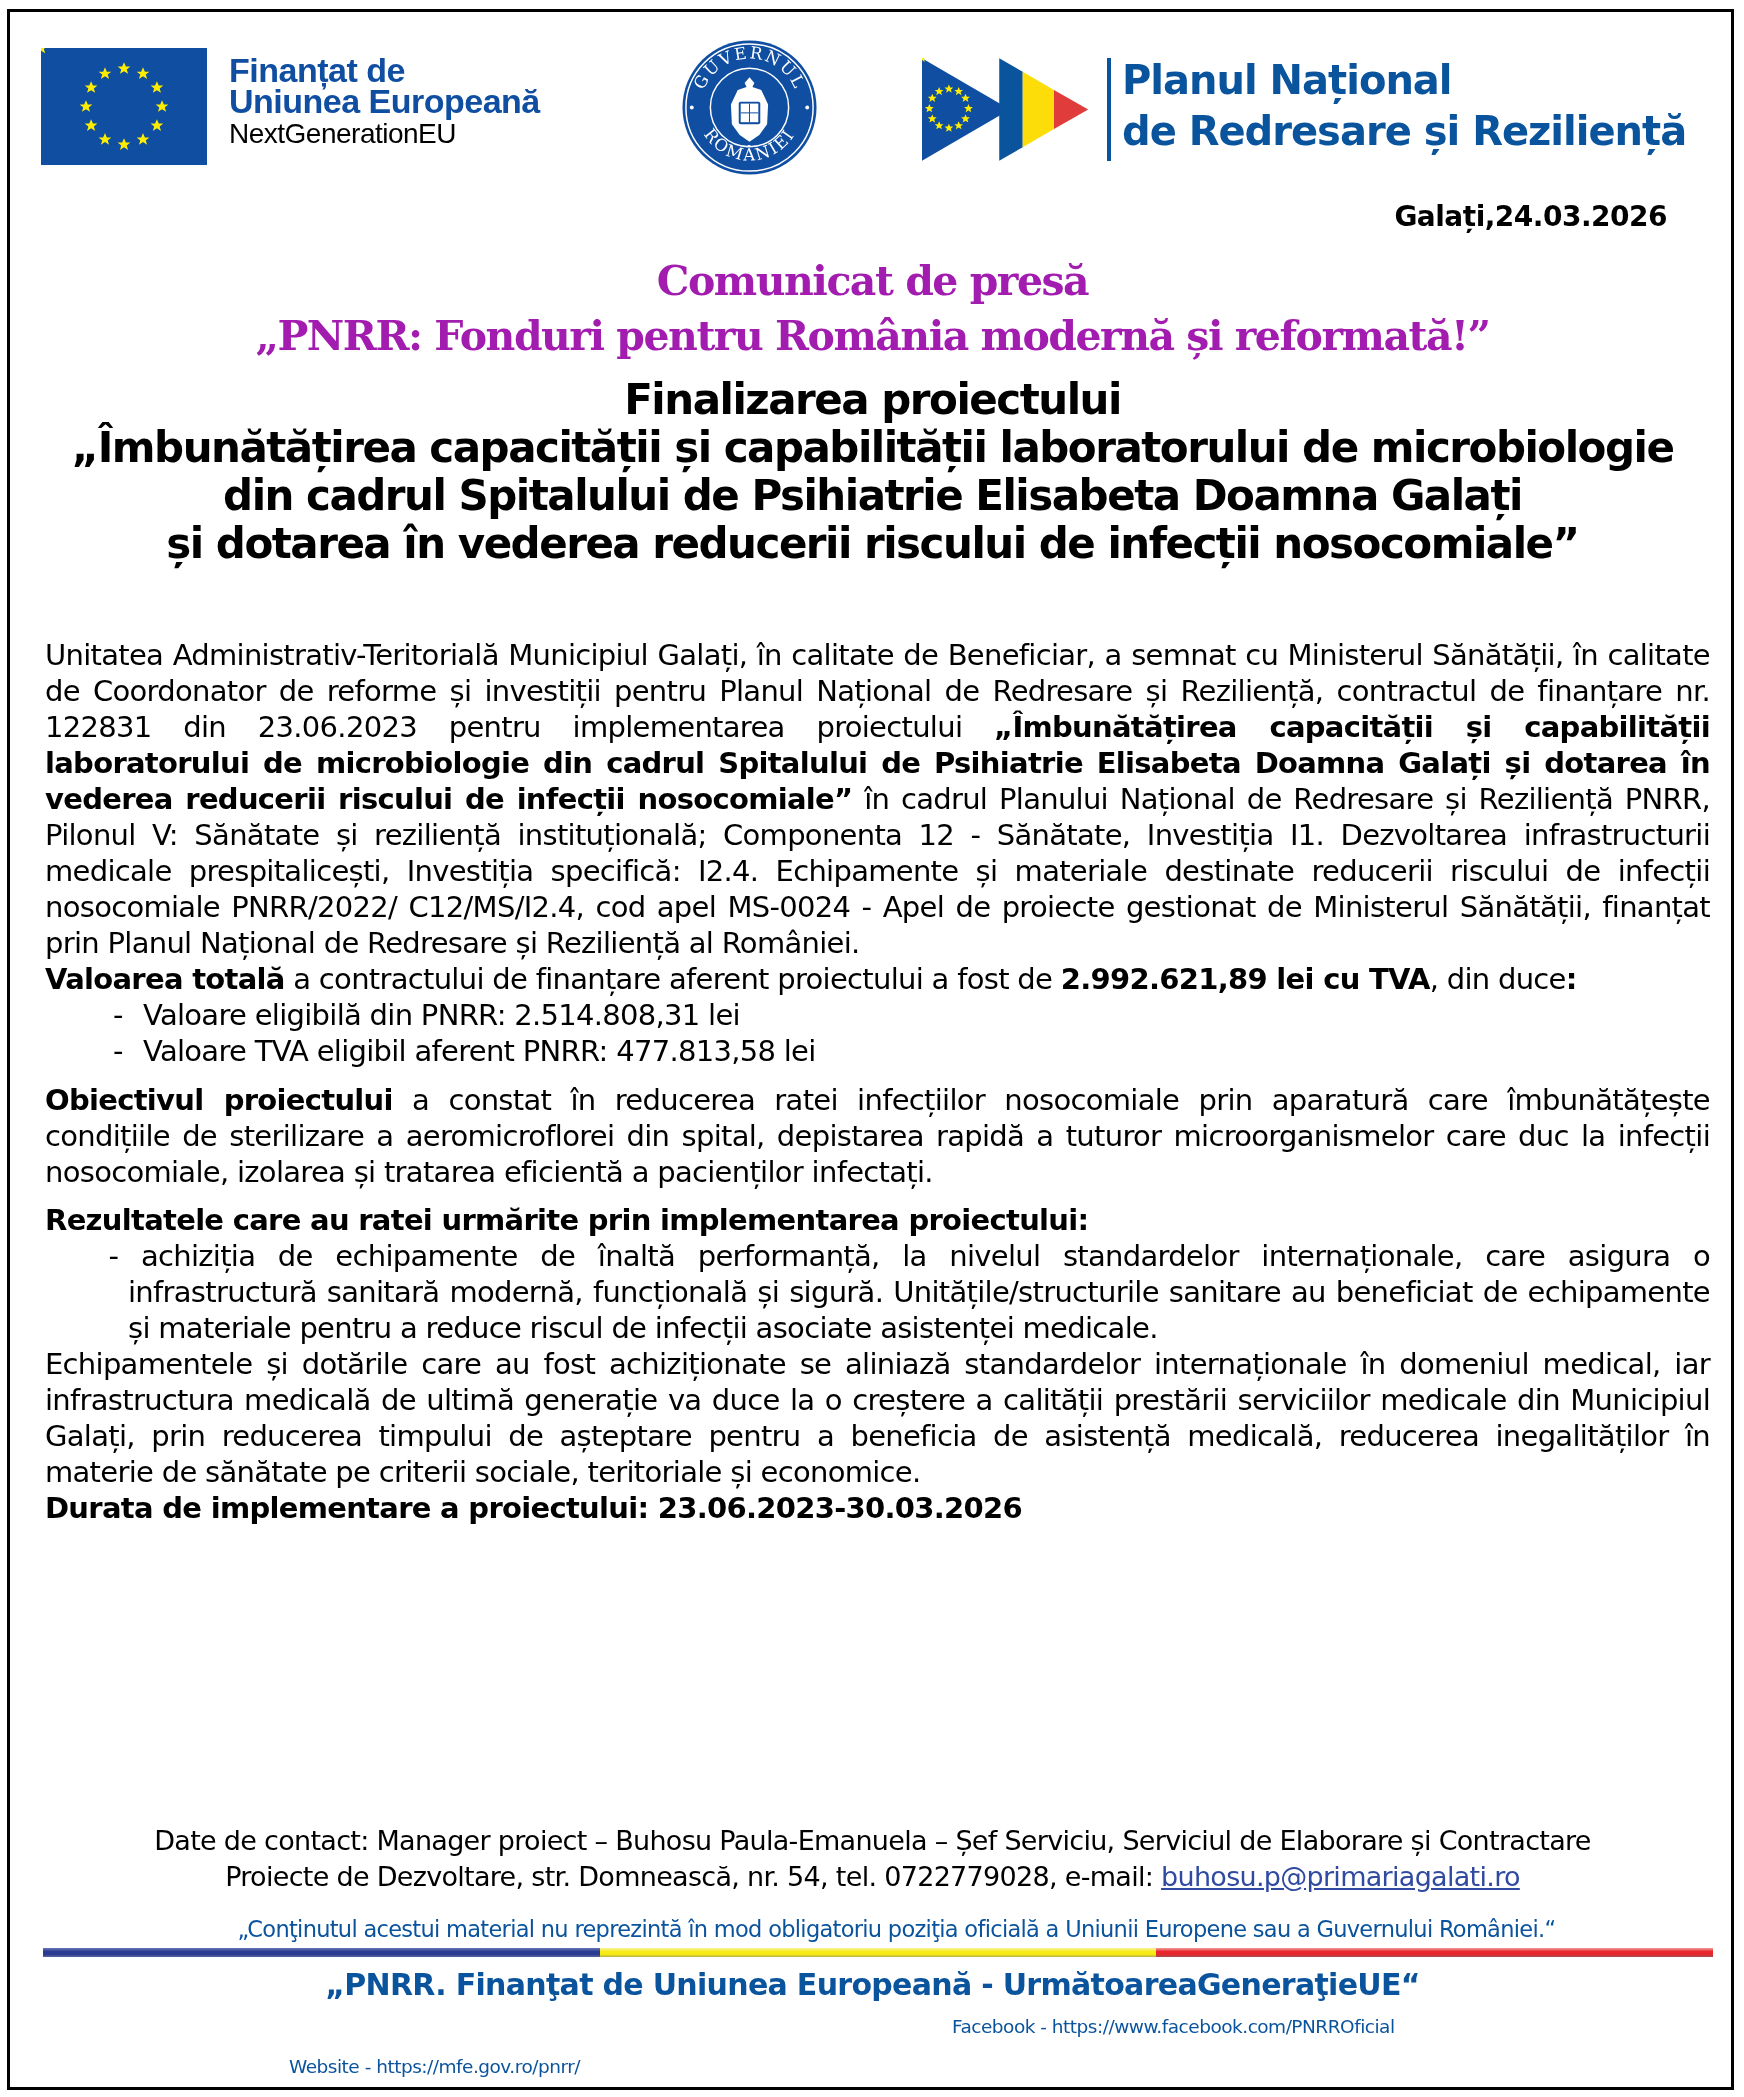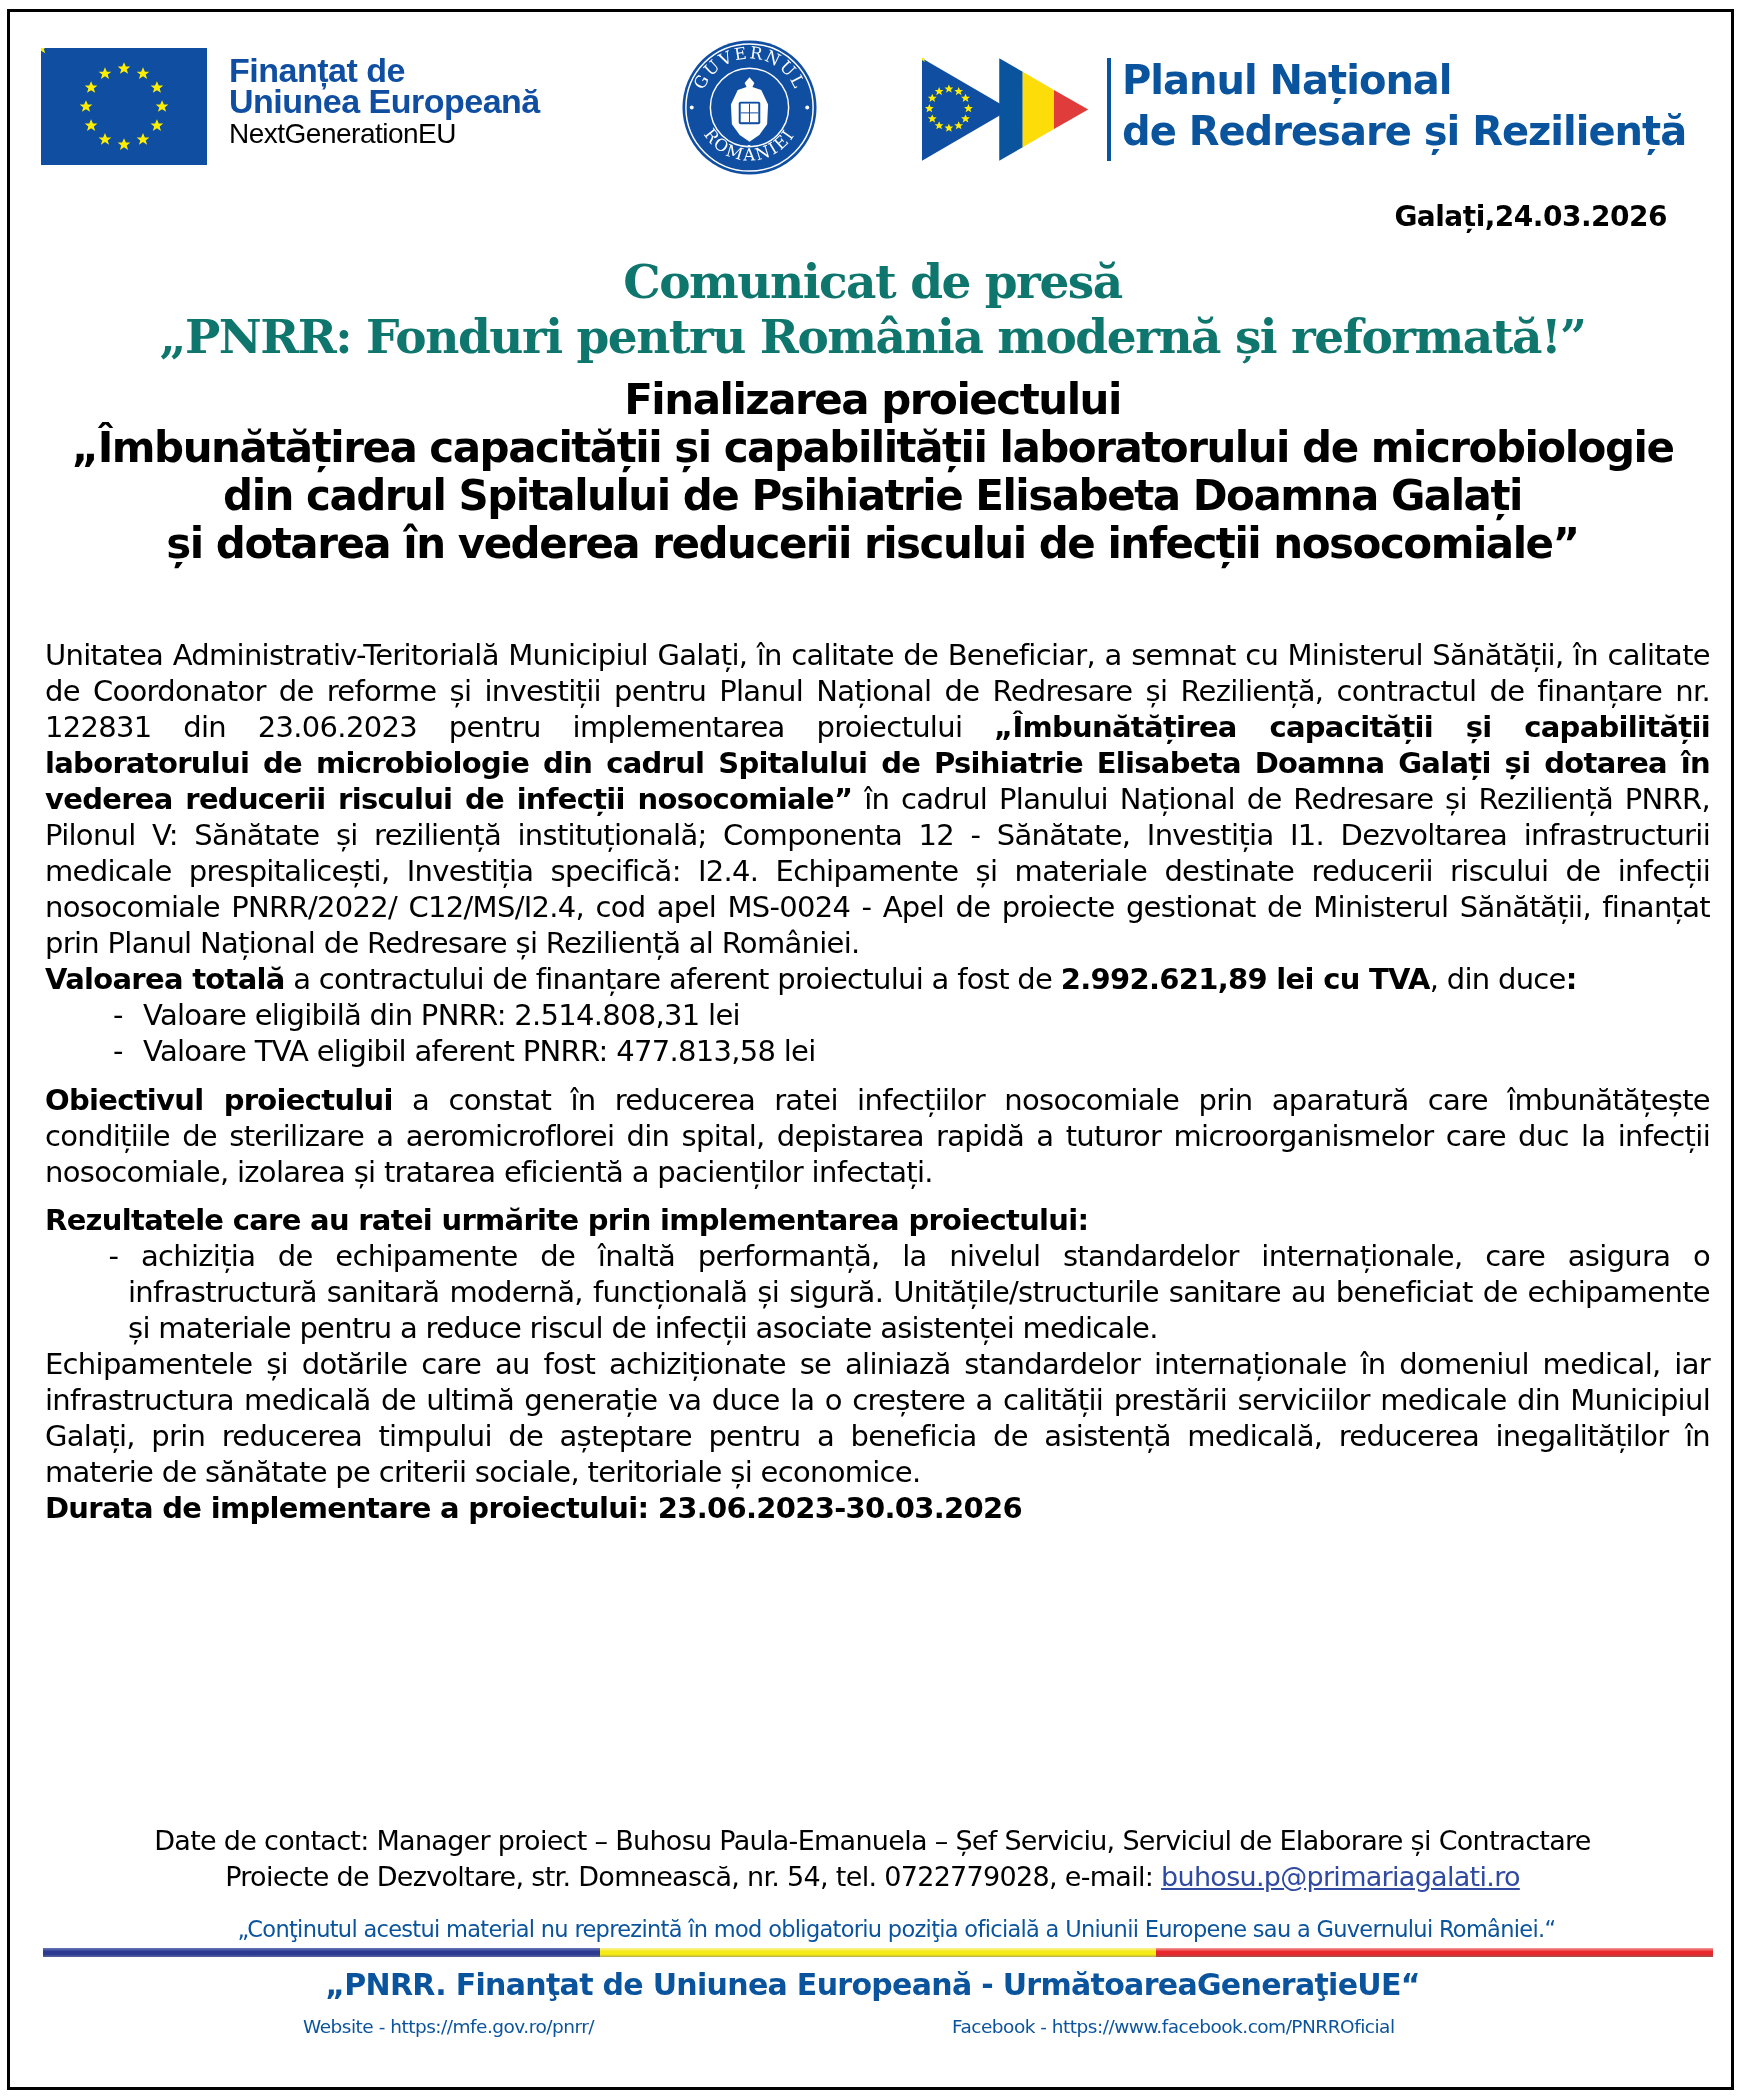--- a/index.html
+++ b/index.html
@@ -21,22 +21,22 @@
   .pnrr-bar { position: absolute; left: 1107px; top: 58px; width: 4.4px; height: 103px; background: #0a539d; }
   .pnrr-text { position: absolute; left: 1122px; top: 55px; font-family: "DejaVu Sans", sans-serif;
                font-weight: bold; color: #0a539d; font-size: 40px; line-height: 51px; letter-spacing: -1px; }
 
   
   .date { position: absolute; right: 78px; top: 200px; font-family: "DejaVu Sans", sans-serif;
           font-weight: bold; font-size: 28px; letter-spacing: -0.5px; text-align: right; }
 
   
   .title-block { position: absolute; left: 0; width: 1745px; text-align: center; }
-  .serif-title { font-family: "DejaVu Serif", "Liberation Serif", serif; font-weight: bold; color: #0f766e;
-                 font-size: 47px; line-height: 55px; letter-spacing: -1.5px; }
+  .serif-title { font-family: "DejaVu Serif", "Liberation Serif", serif; font-weight: bold; color: #a21caf;
+                 font-size: 41px; line-height: 55px; letter-spacing: -1.5px; }
   .proj-title { font-family: "DejaVu Sans", sans-serif; font-weight: bold; color: #000;
                 font-size: 42px; line-height: 48px; letter-spacing: -1.5px; }
 
   
   .body { position: absolute; left: 45px; width: 1665px; font-family: "DejaVu Sans", sans-serif;
           font-size: 29px; line-height: 36px; letter-spacing: -0.7px; text-align: justify; }
   .body p { margin: 0; }
   .body b { font-weight: bold; }
   .bullet-row { display: flex; }
   .bullet-row .dash { width: 98px; text-align: left; padding-left: 68px; box-sizing: border-box; }
@@ -190,15 +190,15 @@
   <div><span>Proiecte de Dezvoltare, str. Domnească, nr. 54, tel. 0722779028, e-mail: </span><a href="buhosu.p@primariagalati.ro">buhosu.p@primariagalati.ro</a></div>
 </div>
 
 <div class="disclaimer">„Conţinutul acestui material nu reprezintă în mod obligatoriu poziţia oficială a Uniunii Europene sau a Guvernului României.“</div>
 <div class="tricolor">
   <div style="background:linear-gradient(#6a77b8,#2b3990 40%,#2b3990 70%,#5a679f);"></div>
   <div style="background:linear-gradient(#f8f3a0,#f6eb14 40%,#f6eb14 70%,#b7ad4a);"></div>
   <div style="background:linear-gradient(#f3a0a0,#e8262b 40%,#e8262b 70%,#a05050);"></div>
 </div>
 <div class="footer-slogan">„PNRR. Finanţat de Uniunea Europeană - UrmătoareaGeneraţieUE“</div>
-<div class="footer-links" style="left:303px;">Website - https://mfe.gov.ro/pnrr/</div>
+<div class="footer-links" style="left:289px;margin-top:40px;">Website - https://mfe.gov.ro/pnrr/</div>
 <div class="footer-links" style="left:952px;">Facebook -  https://www.facebook.com/PNRROficial</div>
 
 
 </body></html>

